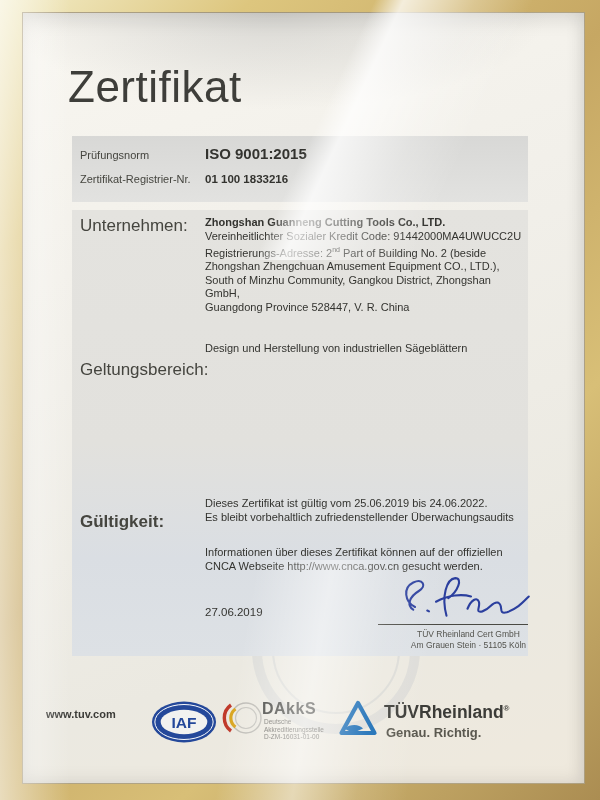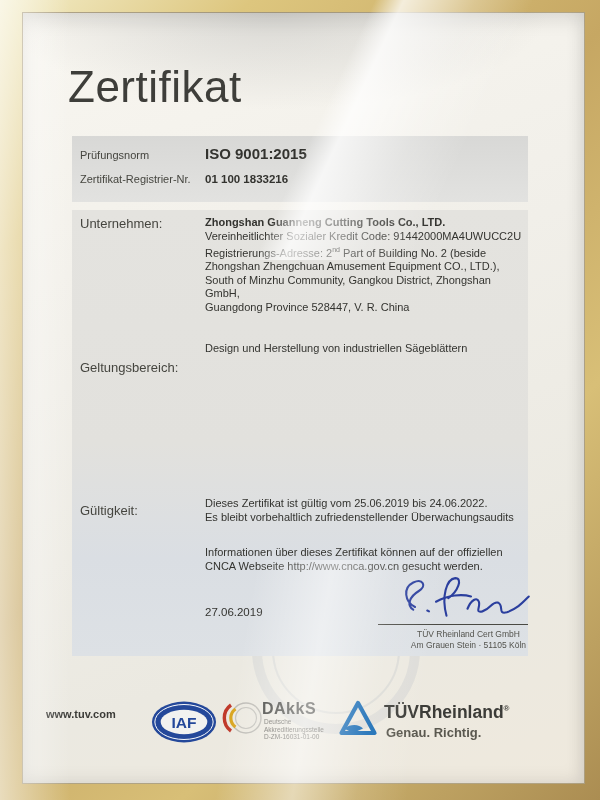--- a/index.html
+++ b/index.html
@@ -16,21 +16,21 @@
   .band{position:absolute;left:62px;width:456px;margin-left:10px;}
   #title{position:absolute;left:68px;top:62px;font-size:44px;color:#3e3e3a;
     letter-spacing:.5px;z-index:3;}
   #std-band{top:136px;height:66px;background:linear-gradient(180deg,#d8d8d6,#e2e2e0);z-index:2;}
   .std-row{position:absolute;left:8px;display:flex;align-items:baseline;}
   .std-row .lab{width:125px;font-size:11px;color:#45453f;}
   #std-row1{top:9px;}  #std-row1 .val{font-size:15px;font-weight:bold;color:#33332f;}
   #std-row2{top:37px;} #std-row2 .val{font-size:11.5px;font-weight:bold;color:#33332f;}
   #body-band{top:210px;height:446px;z-index:2;
     background:linear-gradient(180deg,#e4e3df 0%,#e2e1dd 52%,#dadee3 78%,#dde1e5 100%);}
-  .lab-col{position:absolute;left:8px;font-size:13px;color:#45453f;}
+  .lab-col{position:absolute;left:8px;font-size:17px;color:#45453f;}
   .val-col{position:absolute;left:133px;font-size:11px;line-height:13.5px;color:#33332f;}
   .bold{font-weight:bold;}
   sup{font-size:7px;}
   #sig-svg{position:absolute;left:322px;top:362px;z-index:3;}
   #sig-line{position:absolute;left:306px;top:414px;width:150px;height:1px;background:#4a4a44;}
   #issuer{position:absolute;right:2px;top:419px;text-align:center;font-size:8.5px;
     line-height:10.5px;color:#52524c;}
   
   #wm-triangle{position:absolute;left:140px;top:372px;z-index:1;opacity:.55;}
   #wm-seal{position:absolute;left:252px;top:566px;width:168px;height:168px;border-radius:50%;
@@ -92,21 +92,21 @@
       <div>South of Minzhu Community, Gangkou District, Zhongshan GmbH,</div>
       <div>Guangdong Province 528447, V. R. China</div>
     </div>
 
     <div class="lab-col" style="top:150px;">Geltungsbereich:</div>
     <div class="val-col" style="top:132px;text-align:right;">Design und Herstellung von industriellen Sägeblättern</div>
 
     <div class="val-col" style="top:218px;">
     </div>
 
-    <div class="lab-col" style="top:293px;">Gültigkeit:</div>
+    <div class="lab-col" style="top:302px;font-weight:bold;">Gültigkeit:</div>
     <div class="val-col" style="top:287px;">
       <div>Dieses Zertifikat ist gültig vom 25.06.2019 bis 24.06.2022.</div>
       <div>Es bleibt vorbehaltlich zufriedenstellender Überwachungsaudits</div>
     </div>
 
     <div class="val-col" style="top:336px;">
       <div>Informationen über dieses Zertifikat können auf der offiziellen</div>
       <div>CNCA Webseite http://www.cnca.gov.cn gesucht werden.</div>
     </div>
 

